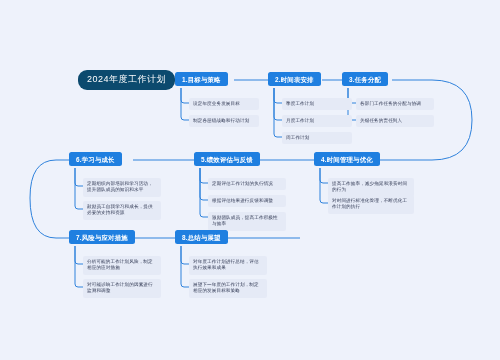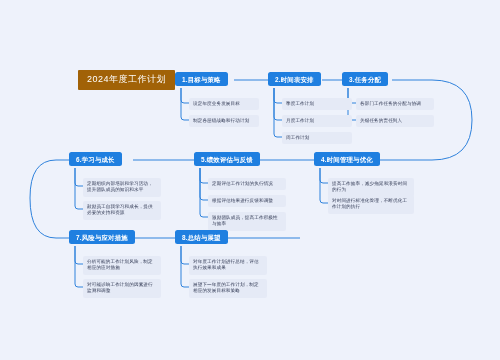--- a/index.html
+++ b/index.html
@@ -24,23 +24,23 @@
     top: 0;
     width: 500px;
     height: 360px;
     pointer-events: none;
   }
   .node {
     position: absolute;
     box-sizing: border-box;
   }
   .root-node {
-    background: #a16207;
+    background: #0c4a6e;
     color: #ffffff;
-    border-radius: 1px;
+    border-radius: 9px;
     font-size: 9px;
     letter-spacing: 0.5px;
     padding: 5px 9px;
     white-space: nowrap;
     line-height: 1.1;
   }
   .branch-node {
     background: #1f7fe0;
     color: #ffffff;
     border-radius: 2.5px;

